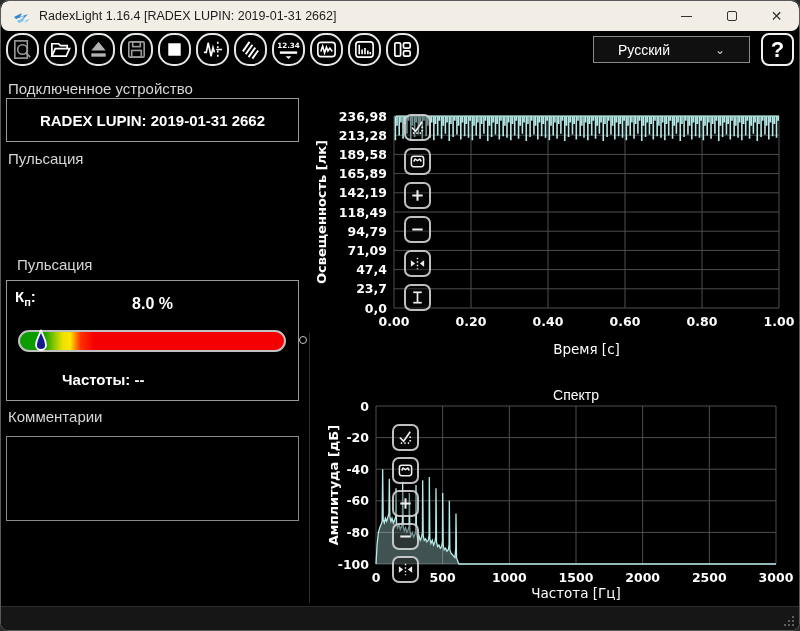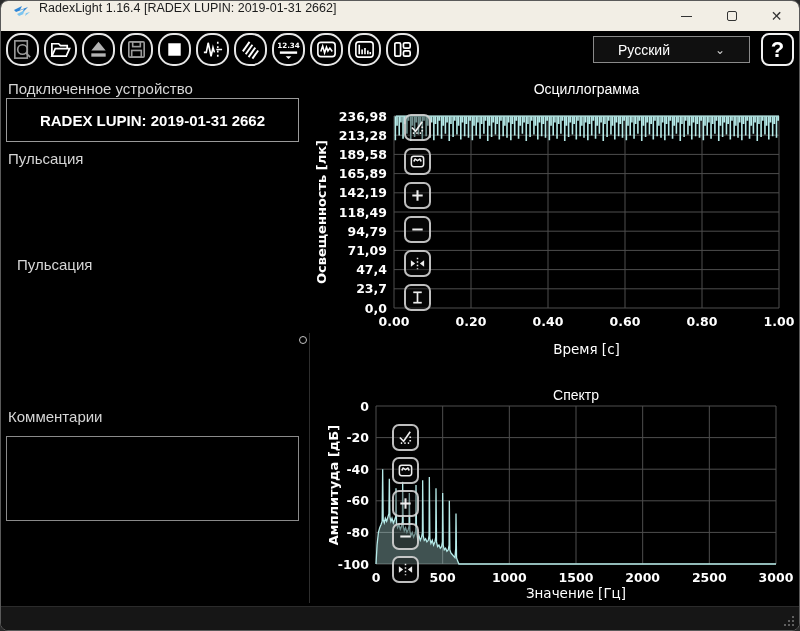--- a/index.html
+++ b/index.html
@@ -1,21 +1,21 @@
 <!DOCTYPE html>
 <html><head>
 <meta charset="utf-8">
 <style>
   * { margin:0; padding:0; box-sizing:border-box; }
   html,body { background:#2a2a2a; font-family:"Liberation Sans", sans-serif; }
   .window { position:relative; width:800px; height:631px; background:#000;
             border:1px solid #5a5a5a; border-radius:8px; overflow:hidden; }
 
   
-  .titlebar { height:30px; background:#f2eee5; display:flex; align-items:flex-start; }
+  .titlebar { height:30px; background:#f2eee5; display:flex; align-items:center;border-radius:8px; }
   .titlebar .app-icon { margin:0 8px 0 12px; width:18px; height:16px; flex:0 0 auto; }
   .titlebar .title { font-size:12.5px; color:#1c1c1c; }
   .win-controls { margin-left:auto; display:flex; height:100%; }
   .win-btn { width:45px; height:100%; display:flex; align-items:center; justify-content:center; cursor:default; }
   .glyph-min { width:11px; height:1px; background:#333; }
   .glyph-max { width:10px; height:10px; border:1.2px solid #333; border-radius:2px; }
   .glyph-close { font-size:14px; color:#333; line-height:1; }
 
   
   .toolbar { height:37px; background:#000; display:flex; align-items:center; padding:0 5px; gap:5px; }
@@ -170,28 +170,37 @@
   <div class="content">
 
     <div class="sec-label" style="top:12px;">Подключенное устройство</div>
     <div class="panel-box" style="top:30px; height:44px; display:flex; align-items:center; justify-content:center;">
       <span class="bold-w" style="font-size:15px;">RADEX LUPIN: 2019-01-31 2662</span>
     </div>
 
     <div class="sec-label" style="top:82px;">Пульсация</div>
 
     <div class="sec-label" style="top:188px;margin-left:9px;">Пульсация</div>
+    <div class="panel-box" style="top:212px; height:121px;">
+      <div class="bold-w" style="position:absolute; left:8px; top:7px; font-size:15px;"><span>К</span><sub style="font-size:11px;">п</sub><span>:</span></div>
+      <div class="bold-w" style="position:absolute; left:0; right:0; top:14px; text-align:center; font-size:16px;">8.0 %</div>
+      <div class="grad-bar" style="top: 49px; background: linear-gradient(90deg, rgb(12, 156, 0) 0%, rgb(12, 156, 0) 9%, rgb(140, 200, 0) 13%, rgb(232, 224, 0) 16%, rgb(255, 232, 0) 19%, rgb(255, 48, 0) 23%, rgb(245, 0, 0) 28%, rgb(245, 0, 0) 100%);">
+        <svg class="drop-marker" viewBox="0 0 14 28" style="left: 8%;">
+          <path d="M7 2 C8.5 8 12 11 12 17 A5 5 0 1 1 2 17 C2 11 5.5 8 7 2 Z" fill="#151a8c" stroke="#fff" stroke-width="1.8"></path>
+        </svg>
+      </div>
+      <div class="bold-w" style="position:absolute; left:55px; top:90px; font-size:15px;">Частоты: --</div>
+    </div>
 
     <div class="sec-label" style="top:340px;">Комментарии</div>
     <div class="panel-box" style="top:368px; height:85px; border-color:#8a8a8a;"></div>
 
     <div class="vsplit"></div>
     <div class="grip-circle"></div>
 
-    <div class="chart-title" style="left:393px; top:13px; width:385px;">Осциллограмма</div>
     <svg class="chart" style="left:308px; top:31px;" width="492" height="265">
         <line x1="85" y1="17" x2="85" y2="209" stroke="#4e4e4e" stroke-width="1"></line>
         <text x="85" y="227" text-anchor="middle" font-family="DejaVu Sans, sans-serif" font-size="12.5" font-weight="bold" fill="#fff">0.00</text>
         <line x1="162" y1="17" x2="162" y2="209" stroke="#4e4e4e" stroke-width="1"></line>
         <text x="162" y="227" text-anchor="middle" font-family="DejaVu Sans, sans-serif" font-size="12.5" font-weight="bold" fill="#fff">0.20</text>
         <line x1="239" y1="17" x2="239" y2="209" stroke="#4e4e4e" stroke-width="1"></line>
         <text x="239" y="227" text-anchor="middle" font-family="DejaVu Sans, sans-serif" font-size="12.5" font-weight="bold" fill="#fff">0.40</text>
         <line x1="316" y1="17" x2="316" y2="209" stroke="#4e4e4e" stroke-width="1"></line>
         <text x="316" y="227" text-anchor="middle" font-family="DejaVu Sans, sans-serif" font-size="12.5" font-weight="bold" fill="#fff">0.60</text>
         <line x1="393" y1="17" x2="393" y2="209" stroke="#4e4e4e" stroke-width="1"></line>
@@ -289,21 +298,21 @@
         <text x="60" y="74.7" text-anchor="end" font-family="DejaVu Sans, sans-serif" font-size="12.5" font-weight="bold" fill="#fff">-40</text>
         <line x1="67" y1="101.8" x2="467" y2="101.8" stroke="#4e4e4e" stroke-width="1"></line>
         <text x="60" y="106.3" text-anchor="end" font-family="DejaVu Sans, sans-serif" font-size="12.5" font-weight="bold" fill="#fff">-60</text>
         <line x1="67" y1="133.4" x2="467" y2="133.4" stroke="#4e4e4e" stroke-width="1"></line>
         <text x="60" y="137.9" text-anchor="end" font-family="DejaVu Sans, sans-serif" font-size="12.5" font-weight="bold" fill="#fff">-80</text>
         <line x1="67" y1="165" x2="467" y2="165" stroke="#4e4e4e" stroke-width="1"></line>
         <text x="60" y="169.5" text-anchor="end" font-family="DejaVu Sans, sans-serif" font-size="12.5" font-weight="bold" fill="#fff">-100</text>
         <polygon points="67.00,165.00 68.07,146.04 69.40,133.40 70.73,128.66 72.07,125.50 73.13,122.34 73.67,70.20 74.20,120.76 75.27,123.92 76.33,119.18 77.67,122.34 79.00,117.60 79.93,114.44 80.33,79.68 80.87,117.60 81.93,122.34 83.00,119.18 84.33,123.92 85.67,120.76 86.73,117.60 87.00,89.16 87.53,123.92 88.60,128.66 89.93,125.50 91.27,130.24 92.60,127.08 93.40,122.34 93.67,82.84 94.20,127.08 95.27,131.82 96.60,128.66 97.93,133.40 99.27,130.24 100.07,127.08 100.33,93.90 100.87,131.82 101.93,136.56 103.27,133.40 104.60,138.14 105.93,134.98 106.73,131.82 107.00,86.00 107.53,134.98 108.60,139.72 109.93,136.56 111.27,141.30 112.60,138.14 113.40,133.40 113.67,81.26 114.20,136.56 115.27,141.30 116.60,139.72 117.93,142.88 119.27,141.30 120.07,136.56 120.33,78.10 120.87,139.72 121.93,144.46 123.27,141.30 124.60,146.04 125.93,142.88 126.73,138.14 127.00,89.16 127.53,142.88 128.60,147.62 129.93,146.04 131.27,149.20 132.60,147.62 133.40,142.88 133.67,93.90 134.20,146.04 135.27,150.78 136.60,149.20 137.93,152.36 139.27,150.78 140.07,146.04 140.33,101.80 140.87,150.78 141.93,153.94 143.27,155.52 144.60,157.10 145.93,158.68 146.73,149.20 147.00,114.44 147.53,158.68 148.60,161.84 149.93,165.00 467.00,165.00 467,165 67,165" fill="#b6ebe959" stroke="none"></polygon>
         <polyline points="67.00,165.00 68.07,146.04 69.40,133.40 70.73,128.66 72.07,125.50 73.13,122.34 73.67,70.20 74.20,120.76 75.27,123.92 76.33,119.18 77.67,122.34 79.00,117.60 79.93,114.44 80.33,79.68 80.87,117.60 81.93,122.34 83.00,119.18 84.33,123.92 85.67,120.76 86.73,117.60 87.00,89.16 87.53,123.92 88.60,128.66 89.93,125.50 91.27,130.24 92.60,127.08 93.40,122.34 93.67,82.84 94.20,127.08 95.27,131.82 96.60,128.66 97.93,133.40 99.27,130.24 100.07,127.08 100.33,93.90 100.87,131.82 101.93,136.56 103.27,133.40 104.60,138.14 105.93,134.98 106.73,131.82 107.00,86.00 107.53,134.98 108.60,139.72 109.93,136.56 111.27,141.30 112.60,138.14 113.40,133.40 113.67,81.26 114.20,136.56 115.27,141.30 116.60,139.72 117.93,142.88 119.27,141.30 120.07,136.56 120.33,78.10 120.87,139.72 121.93,144.46 123.27,141.30 124.60,146.04 125.93,142.88 126.73,138.14 127.00,89.16 127.53,142.88 128.60,147.62 129.93,146.04 131.27,149.20 132.60,147.62 133.40,142.88 133.67,93.90 134.20,146.04 135.27,150.78 136.60,149.20 137.93,152.36 139.27,150.78 140.07,146.04 140.33,101.80 140.87,150.78 141.93,153.94 143.27,155.52 144.60,157.10 145.93,158.68 146.73,149.20 147.00,114.44 147.53,158.68 148.60,161.84 149.93,165.00 467.00,165.00" fill="none" stroke="#b6ebe9" stroke-width="1.3"></polyline>
       </svg>
-    <div class="axis-xlabel" style="left:375px; top:517px; width:400px;">Значение [Гц]</div>
+    <div class="axis-xlabel" style="left:375px; top:517px; width:400px;">Частота [Гц]</div>
     <div class="axis-ylabel" style="left:233px; top:409px;">Амплитуда [дБ]</div>
 
     <div class="chart-btn" style="left:391px; top:356px;">
       <svg width="17" height="17" viewBox="0 0 18 18" fill="none" stroke="#eee" stroke-width="1.8">
         <polyline points="3,9 7,13 14,3"></polyline>
           <line x1="14" y1="8" x2="14" y2="15" stroke-dasharray="1.5,2.2"></line>
           <line x1="4" y1="15" x2="14" y2="15" stroke-dasharray="1.5,2.2"></line>
       </svg>
     </div>
     <div class="chart-btn" style="left:391px; top:389px;">

